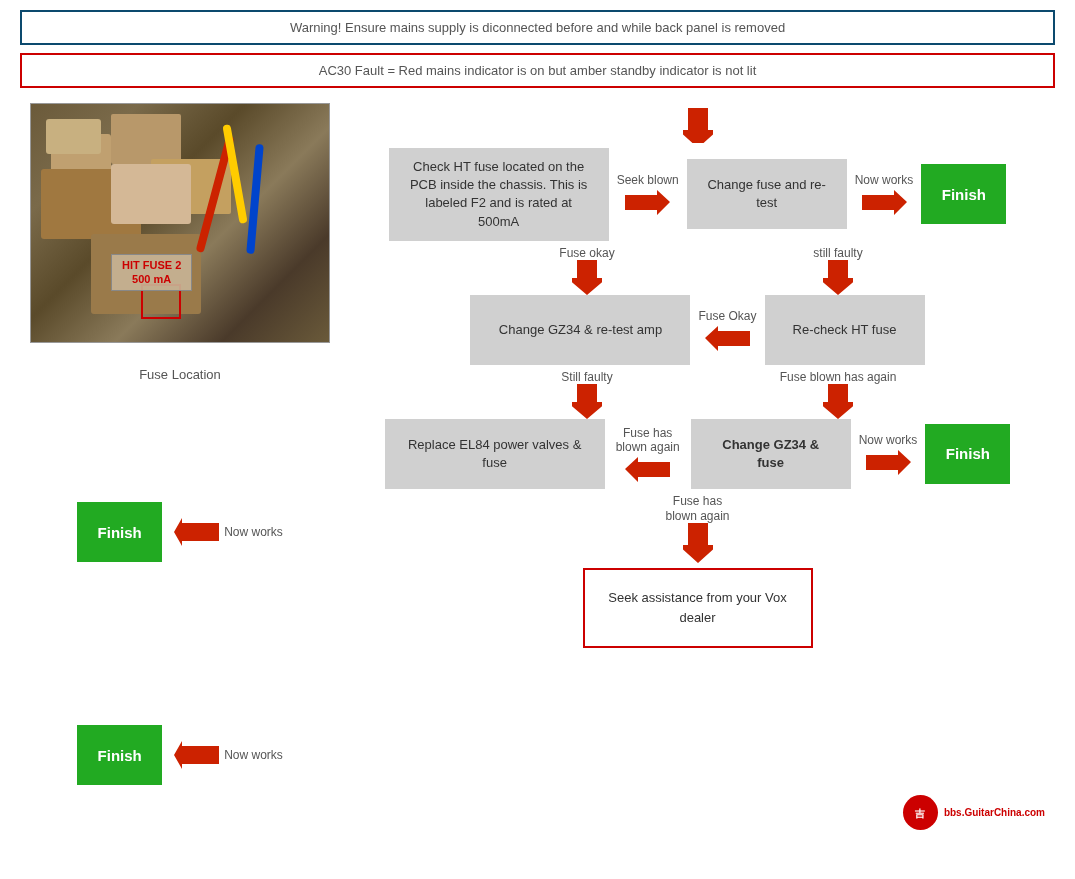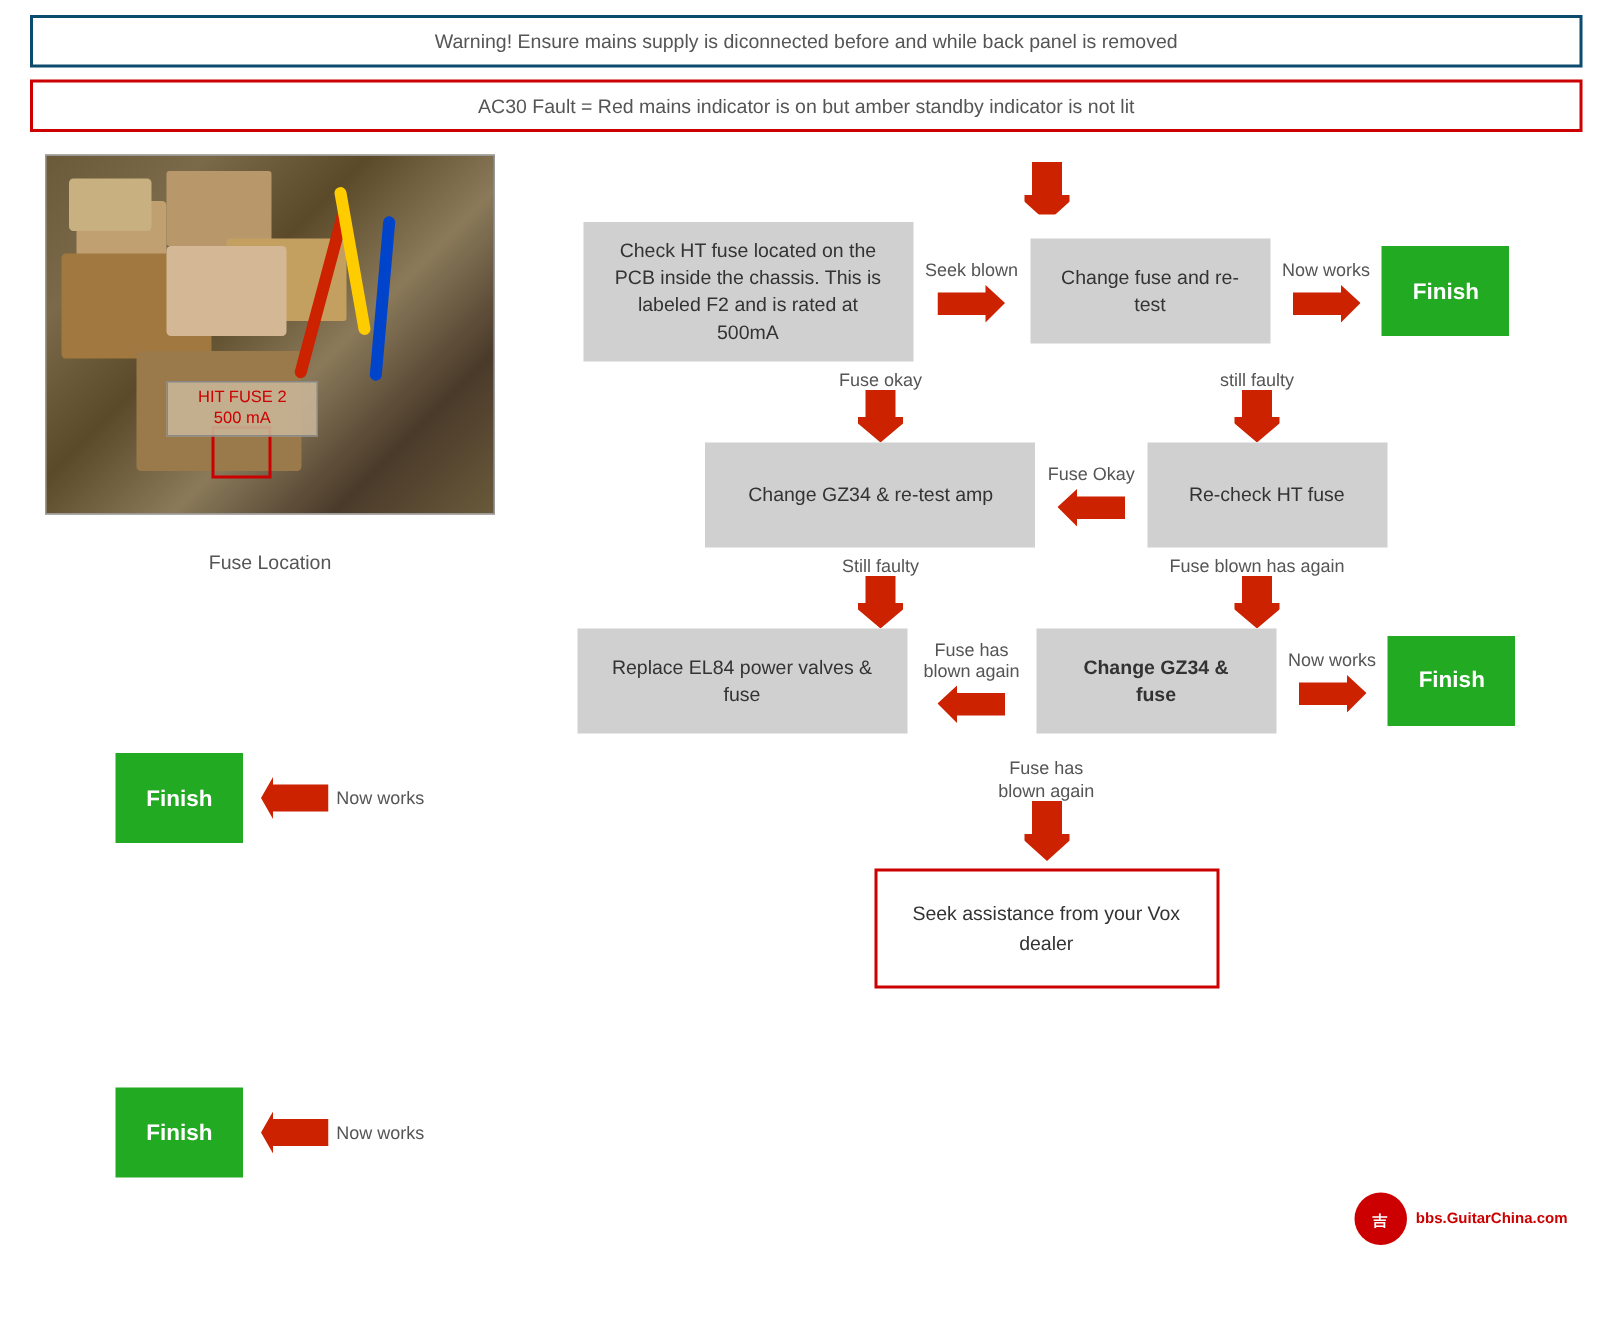--- a/index.html
+++ b/index.html
@@ -68,23 +68,23 @@
       background: #d4b896;
       border-radius: 3px;
     }
 
     .fuse-box-label {
       position: absolute;
       top: 150px;
       left: 80px;
       background: rgba(200,180,150,0.9);
       border: 1px solid #888;
-      padding: 3px 20px;
+      padding: 3px 10px;
       font-size: 11px;
-      font-weight: normal;
+      font-weight: bold;
       color: #cc0000;
       text-align: center;
       line-height: 1.3;
     }
 
     .fuse-red-box {
       position: absolute;
       top: 180px;
       left: 110px;
       width: 40px;
@@ -370,21 +370,21 @@
             <polygon points="0,5 0,20 32,20 32,25 45,12 32,0 32,5" fill="#cc2200"></polygon>
           </svg>
         </div>
 
         <div class="finish-green">
           <span>Finish</span>
         </div>
       </div>
 
       <div style="display:flex; flex-direction:row; align-items:flex-start; gap:8px; width:100%; justify-content:center;">
-        <div style="width:220px; text-align:center;margin-top:11px;">
+        <div style="width:220px; text-align:center;">
           <span class="flow-label" style="font-size:12px; color:#555;">Fuse has<br>blown again</span>
         </div>
       </div>
 
       <div style="width:220px; display:flex; justify-content:center;">
         <svg width="30" height="40">
           <polygon points="5,0 25,0 25,22 35,22 15,40 -5,22 5,22" fill="#cc2200"></polygon>
         </svg>
       </div>
 

